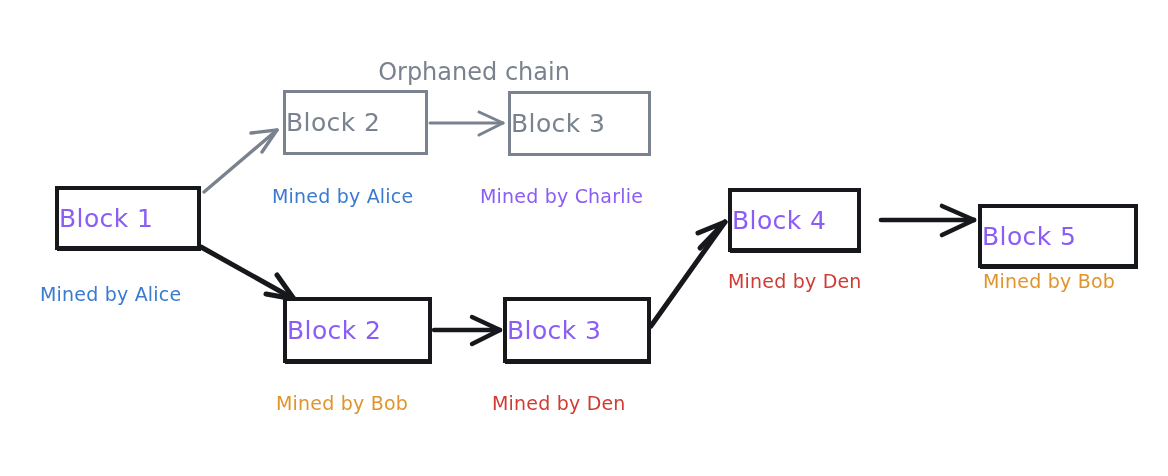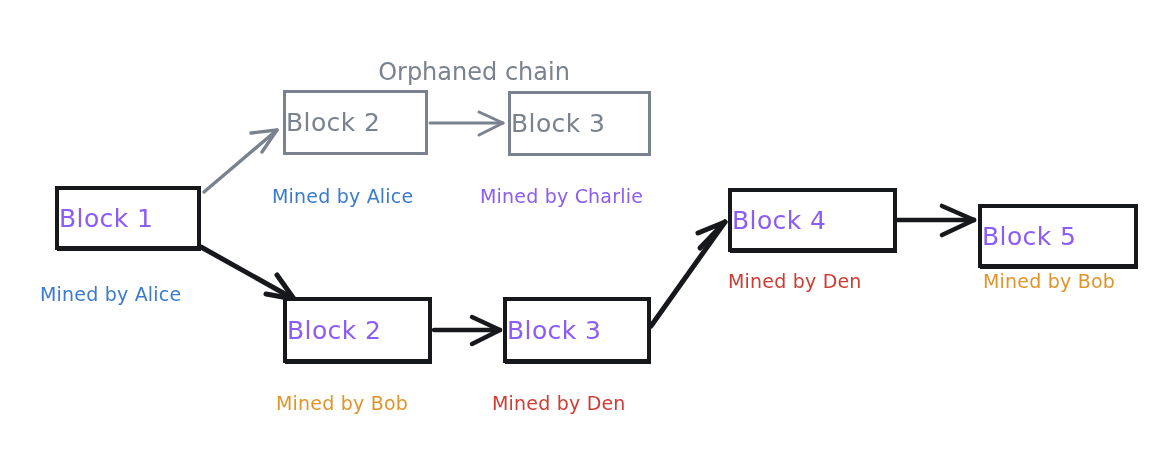--- a/index.html
+++ b/index.html
@@ -137,21 +137,21 @@
   <div class="block solid" style="left:283px; top:297px; width:149px; height:66px;">
     <span class="block-label">Block 2</span>
   </div>
   <div class="caption" style="left:276px; top:394px; color:#e0952c;">Mined by Bob</div>
 
   <div class="block solid" style="left:503px; top:297px; width:148px; height:66px;">
     <span class="block-label">Block 3</span>
   </div>
   <div class="caption" style="left:492px; top:394px; color:#d03c34;">Mined by Den</div>
 
-  <div class="block solid" style="left:728px; top:188px; width:169px; height:64px;">
+  <div class="block solid" style="left:728px; top:188px; width:133px; height:64px;">
     <span class="block-label">Block 4</span>
   </div>
   <div class="caption" style="left:728px; top:272px; color:#d03c34;">Mined by Den</div>
 
   <div class="block solid" style="left:978px; top:188px; width:160px; height:64px;margin-top:16px;">
     <span class="block-label">Block 5</span>
   </div>
   <div class="caption" style="left:983px; top:272px; color:#e0952c;">Mined by Bob</div>
 
 </div>

